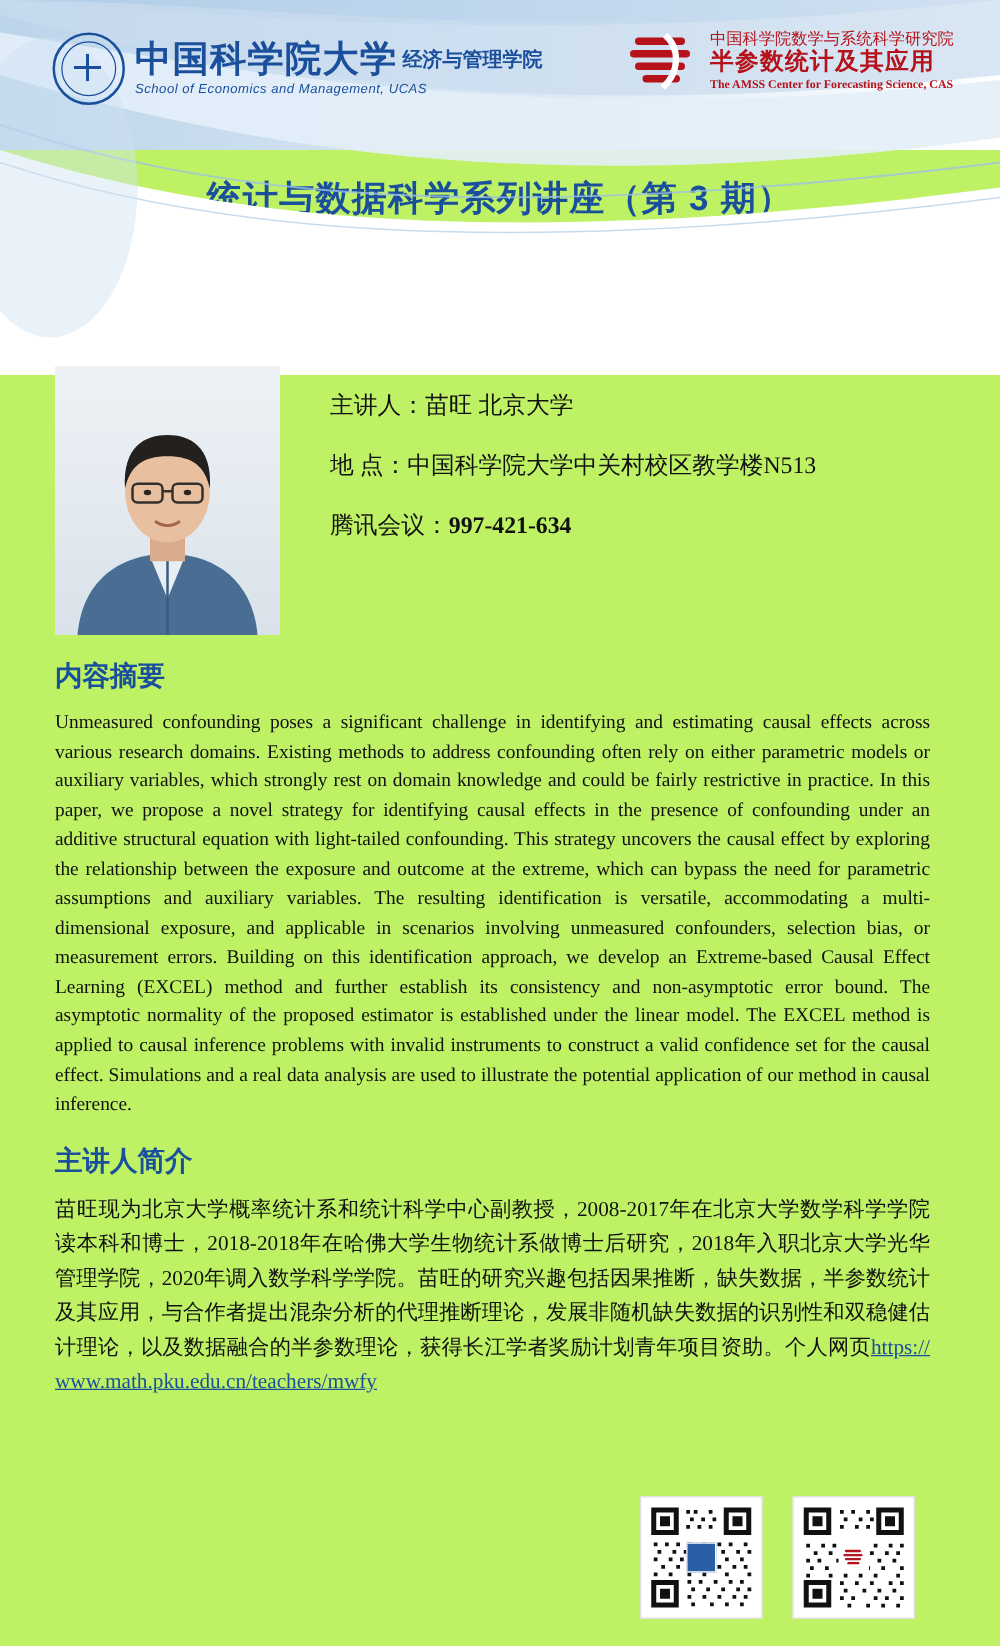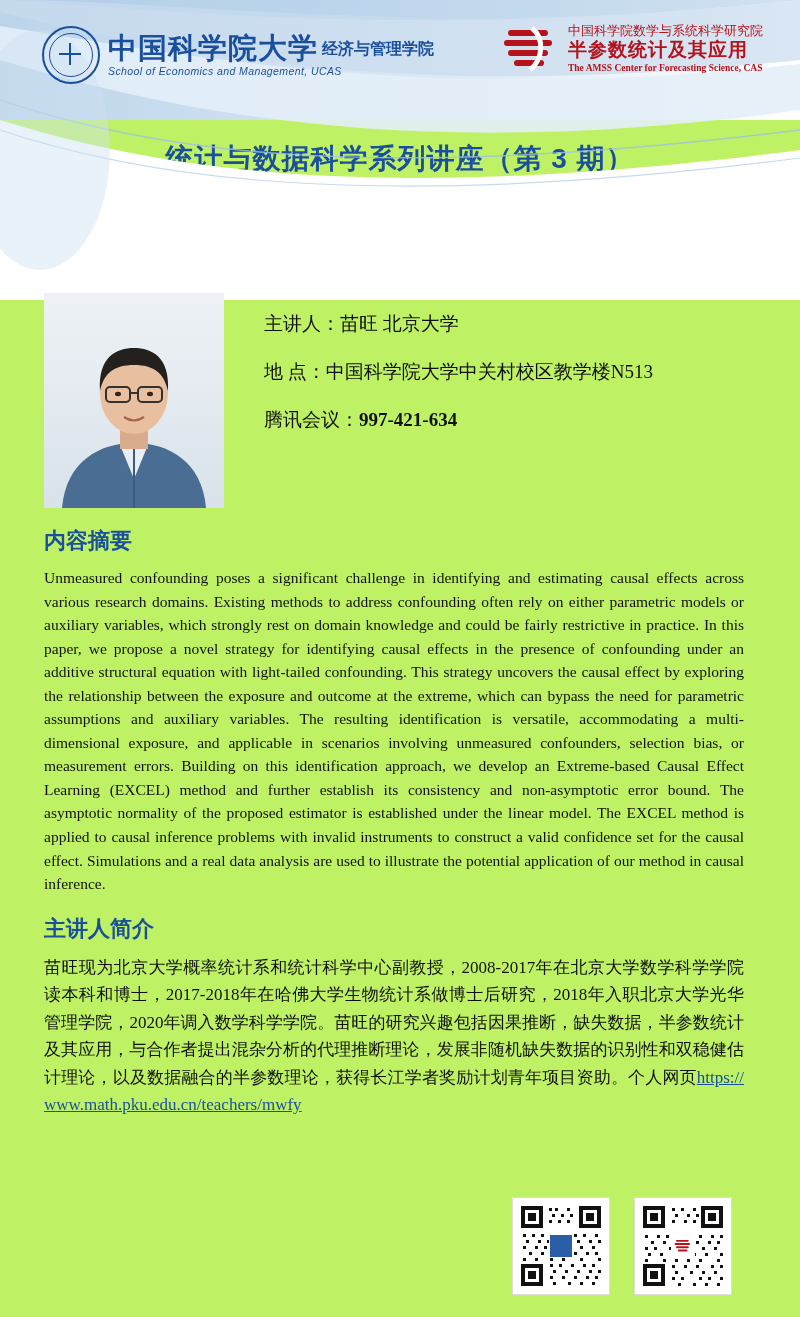--- a/index.html
+++ b/index.html
@@ -349,21 +349,21 @@
       <div class="info-line">
         <span class="info-label">腾讯会议：</span><span class="info-value">997-421-634</span>
       </div>
     </div>
   </div>
 
   <div class="section-h">内容摘要</div>
   <div class="abstract">Unmeasured confounding poses a significant challenge in identifying and estimating causal effects across various research domains. Existing methods to address confounding often rely on either parametric models or auxiliary variables, which strongly rest on domain knowledge and could be fairly restrictive in practice. In this paper, we propose a novel strategy for identifying causal effects in the presence of confounding under an additive structural equation with light-tailed confounding. This strategy uncovers the causal effect by exploring the relationship between the exposure and outcome at the extreme, which can bypass the need for parametric assumptions and auxiliary variables. The resulting identification is versatile, accommodating a multi-dimensional exposure, and applicable in scenarios involving unmeasured confounders, selection bias, or measurement errors. Building on this identification approach, we develop an Extreme-based Causal Effect Learning (EXCEL) method and further establish its consistency and non-asymptotic error bound. The asymptotic normality of the proposed estimator is established under the linear model. The EXCEL method is applied to causal inference problems with invalid instruments to construct a valid confidence set for the causal effect. Simulations and a real data analysis are used to illustrate the potential application of our method in  causal inference.</div>
 
   <div class="section-h">主讲人简介</div>
-  <div class="bio"><span>苗旺现为北京大学概率统计系和统计科学中心副教授，2008-2017年在北京大学数学科学学院读本科和博士，2017-2018年在哈佛大学生物统计系做博士后研究，2018年入职北京大学光华管理学院，2020年调入数学科学学院。苗旺的研究兴趣包括因果推断，缺失数据，半参数统计及其应用，与合作者提出混杂分析的代理推断理论，发展非随机缺失数据的识别性和双稳健估计理论，以及数据融合的半参数理论，获得长江学者奖励计划青年项目资助。个人网页</span><a href="#">https://www.math.pku.edu.cn/teachers/mwfy</a></div>
+  <div class="bio"><span>苗旺现为北京大学概率统计系和统计科学中心副教授，2008-2017年在北京大学数学科学学院读本科和博士，2018-2018年在哈佛大学生物统计系做博士后研究，2018年入职北京大学光华管理学院，2020年调入数学科学学院。苗旺的研究兴趣包括因果推断，缺失数据，半参数统计及其应用，与合作者提出混杂分析的代理推断理论，发展非随机缺失数据的识别性和双稳健估计理论，以及数据融合的半参数理论，获得长江学者奖励计划青年项目资助。个人网页</span><a href="#">https://www.math.pku.edu.cn/teachers/mwfy</a></div>
 
   <div class="qr-row">
     <div class="qr">
       <svg viewBox="0 0 88 88" width="88" height="88">
         <rect width="88" height="88" fill="#ffffff"></rect>
         <g fill="#111111">
           <rect x="4" y="4" width="22" height="22"></rect>
             <rect x="8" y="8" width="14" height="14" fill="#ffffff"></rect>
             <rect x="11" y="11" width="8" height="8"></rect>
           <rect x="62" y="4" width="22" height="22"></rect>

